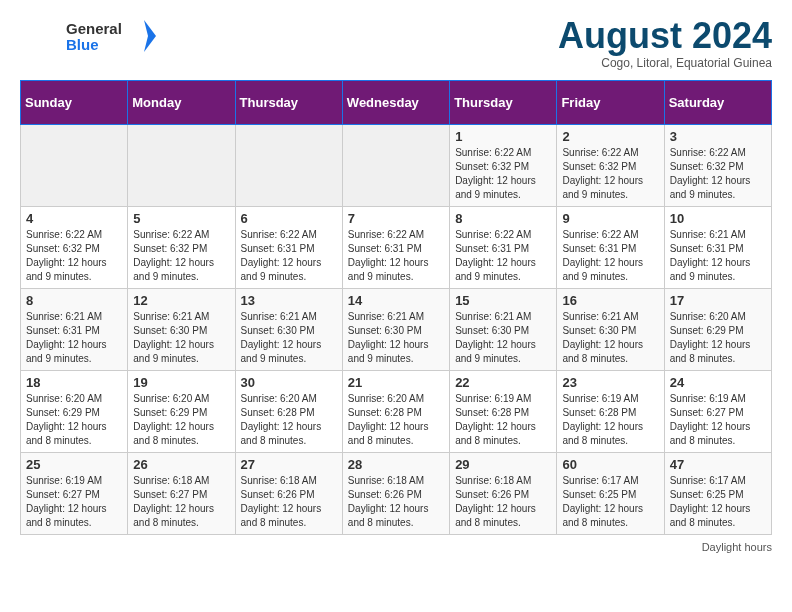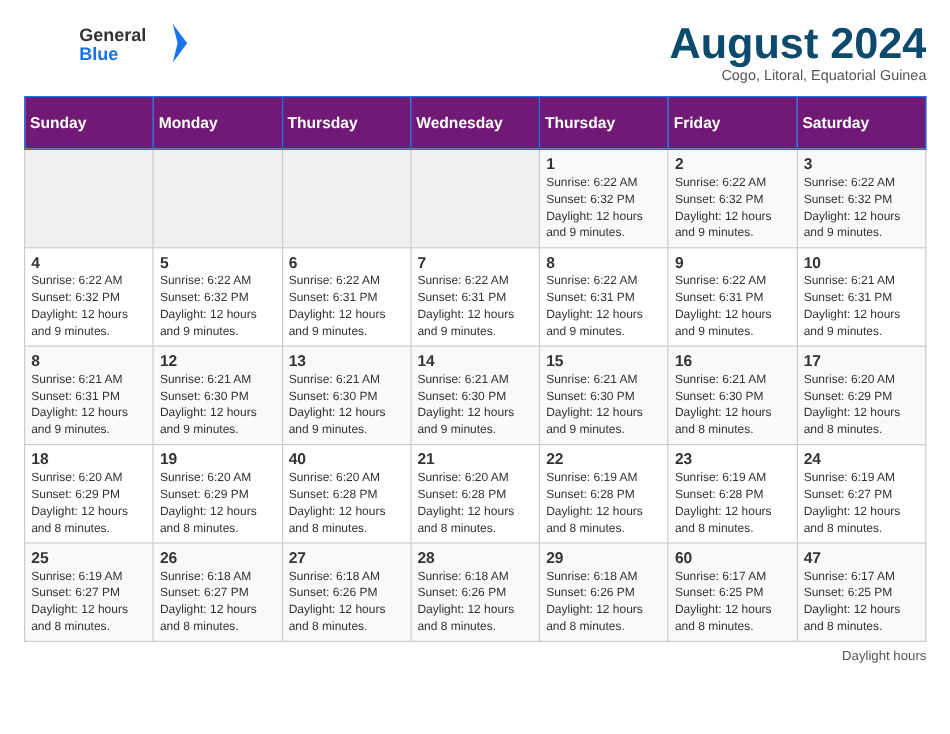--- a/index.html
+++ b/index.html
@@ -239,21 +239,21 @@
 Sunset: 6:29 PM
 Daylight: 12 hours and 8 minutes.</div>
           </td>
           <td>
             <span class="day-number">19</span>
             <div class="day-info" style="white-space: pre-line;">Sunrise: 6:20 AM
 Sunset: 6:29 PM
 Daylight: 12 hours and 8 minutes.</div>
           </td>
           <td>
-            <span class="day-number">40</span>
+            <span class="day-number">30</span>
             <div class="day-info" style="white-space: pre-line;">Sunrise: 6:20 AM
 Sunset: 6:28 PM
 Daylight: 12 hours and 8 minutes.</div>
           </td>
           <td>
             <span class="day-number">21</span>
             <div class="day-info" style="white-space: pre-line;">Sunrise: 6:20 AM
 Sunset: 6:28 PM
 Daylight: 12 hours and 8 minutes.</div>
           </td>

